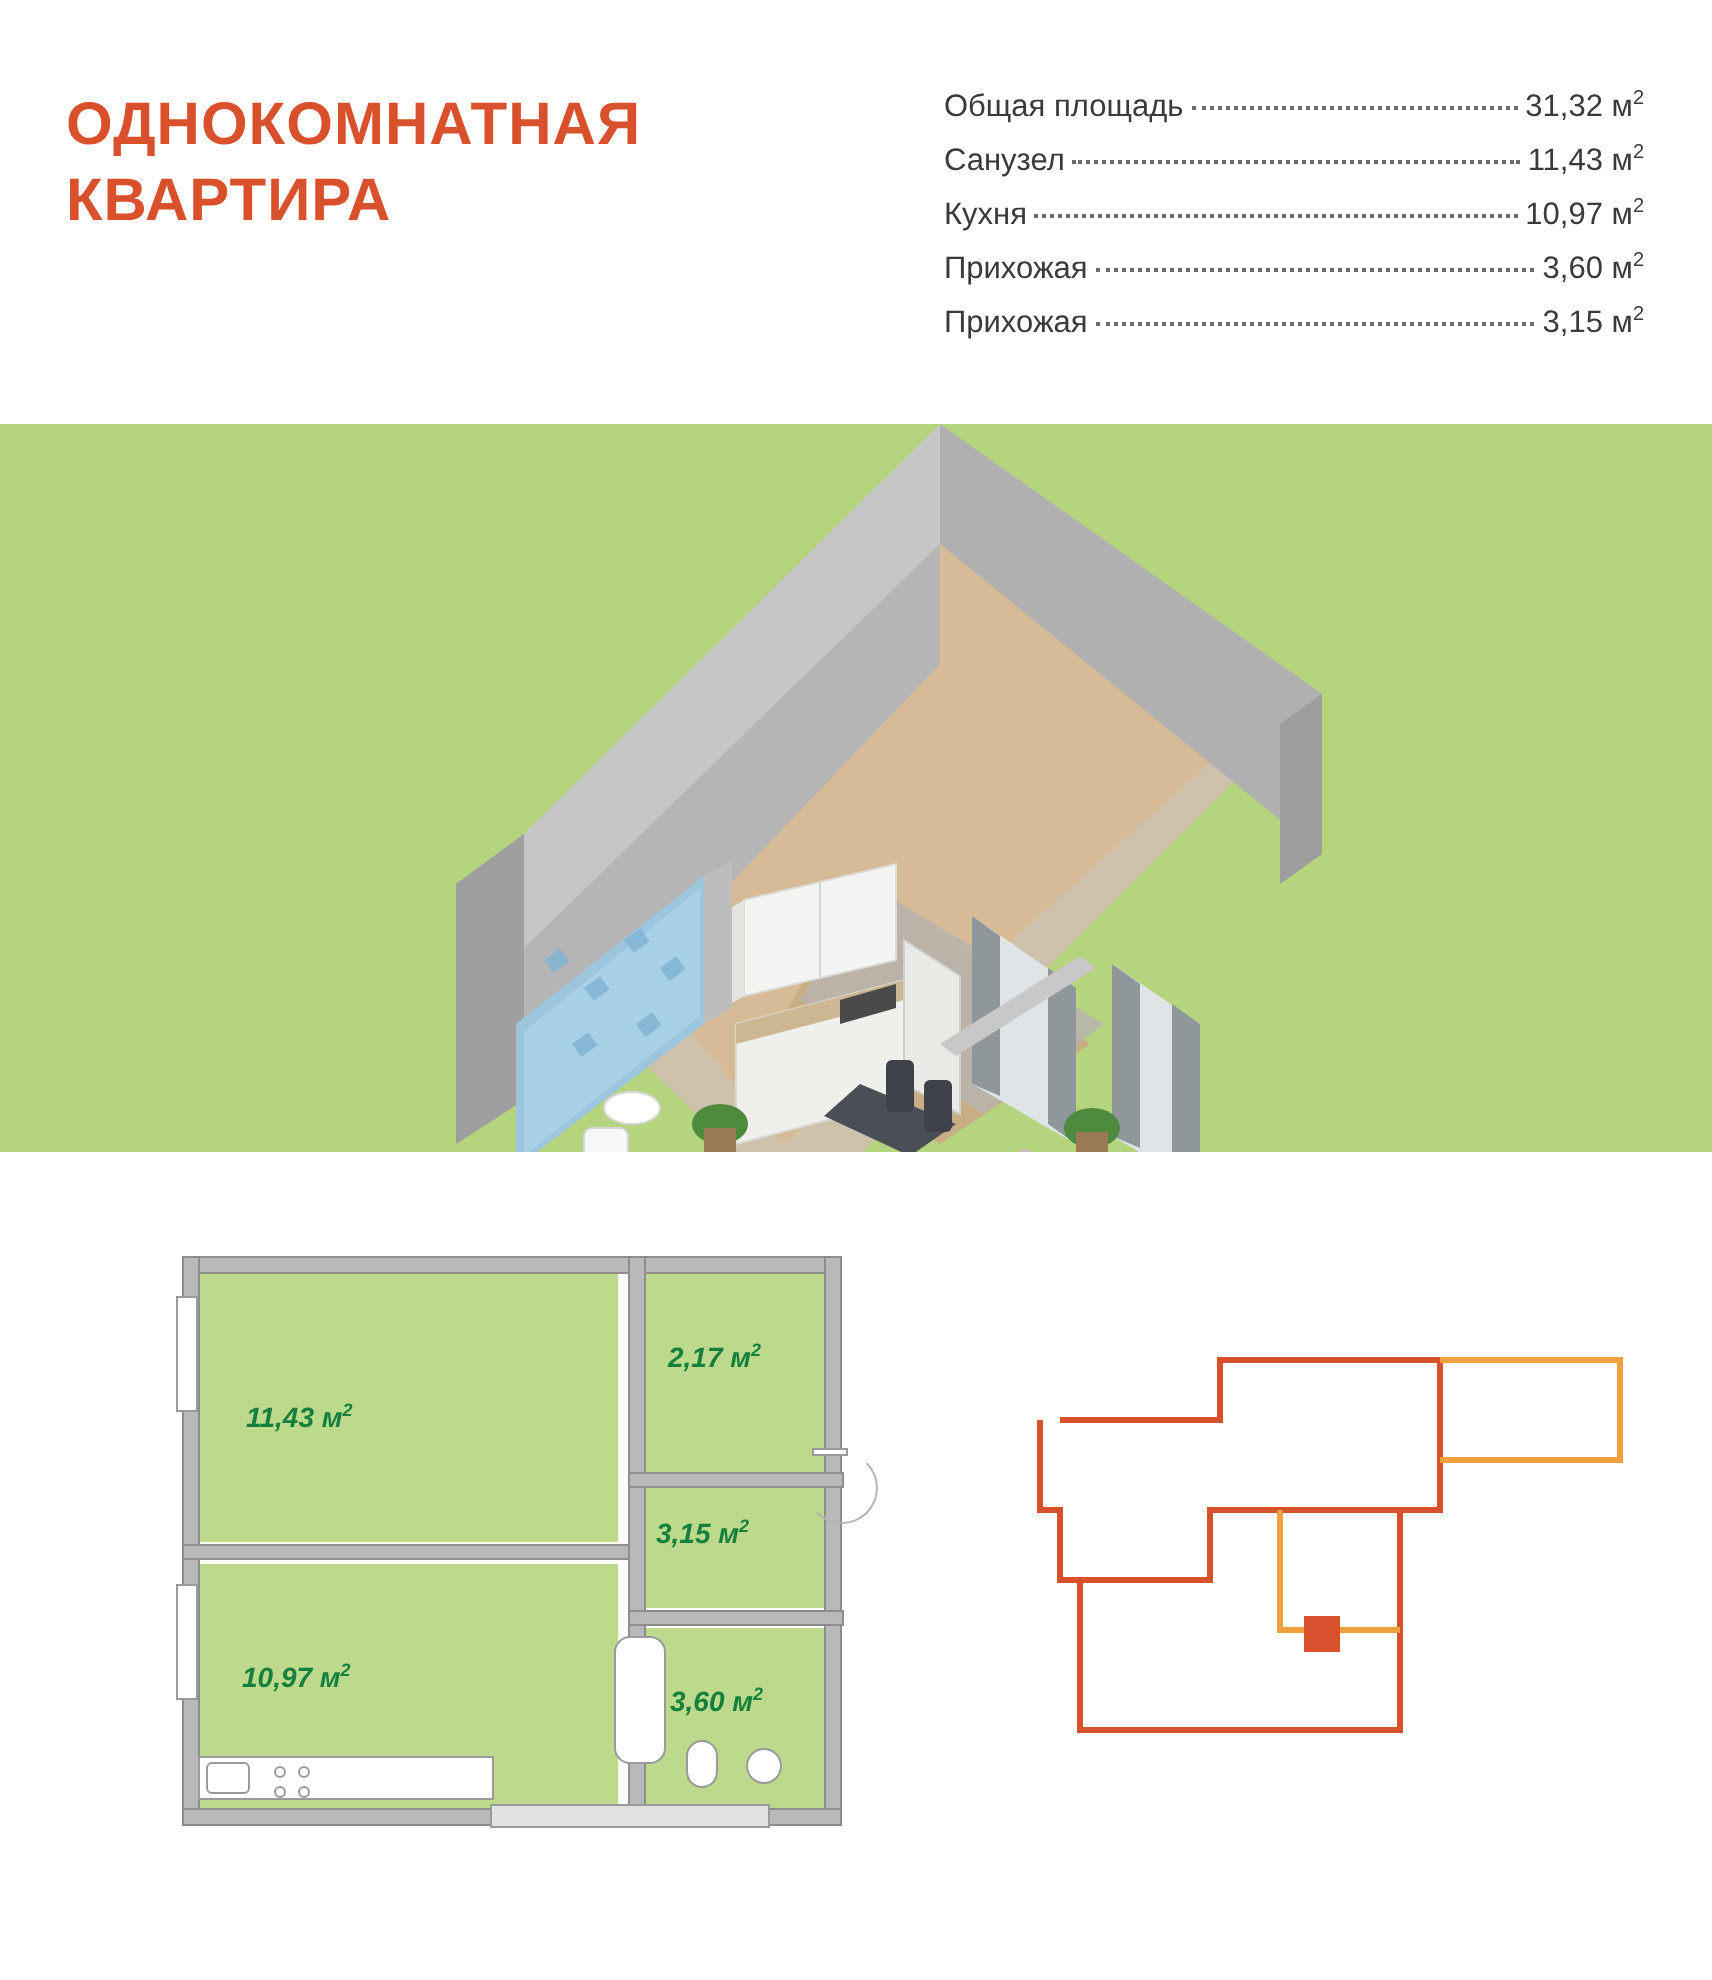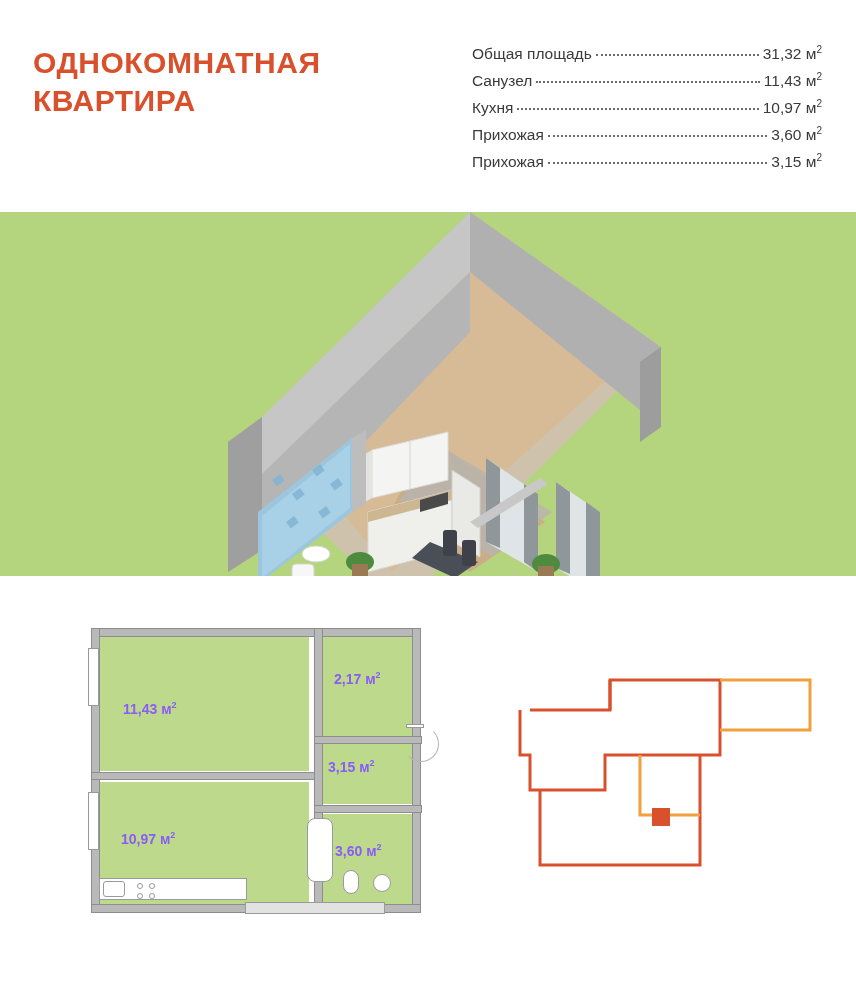--- a/index.html
+++ b/index.html
@@ -101,22 +101,23 @@
   }
   .plan .room {
     position: absolute;
     background: #bcd98c;
     box-sizing: border-box;
   }
   .plan .label {
     position: absolute;
     font-size: 14px;
     font-weight: bold;
-    color: #8b5cf6;
+    color: #15803d;
     white-space: nowrap;
+    font-style: italic;
   }
   .plan .label sup { font-size: 9px; }
 
   .fixture {
     position: absolute;
     border: 1.5px solid #9a9a9a;
     background: #ffffff;
     box-sizing: border-box;
   }
   .fixture.round { border-radius: 50%; }

